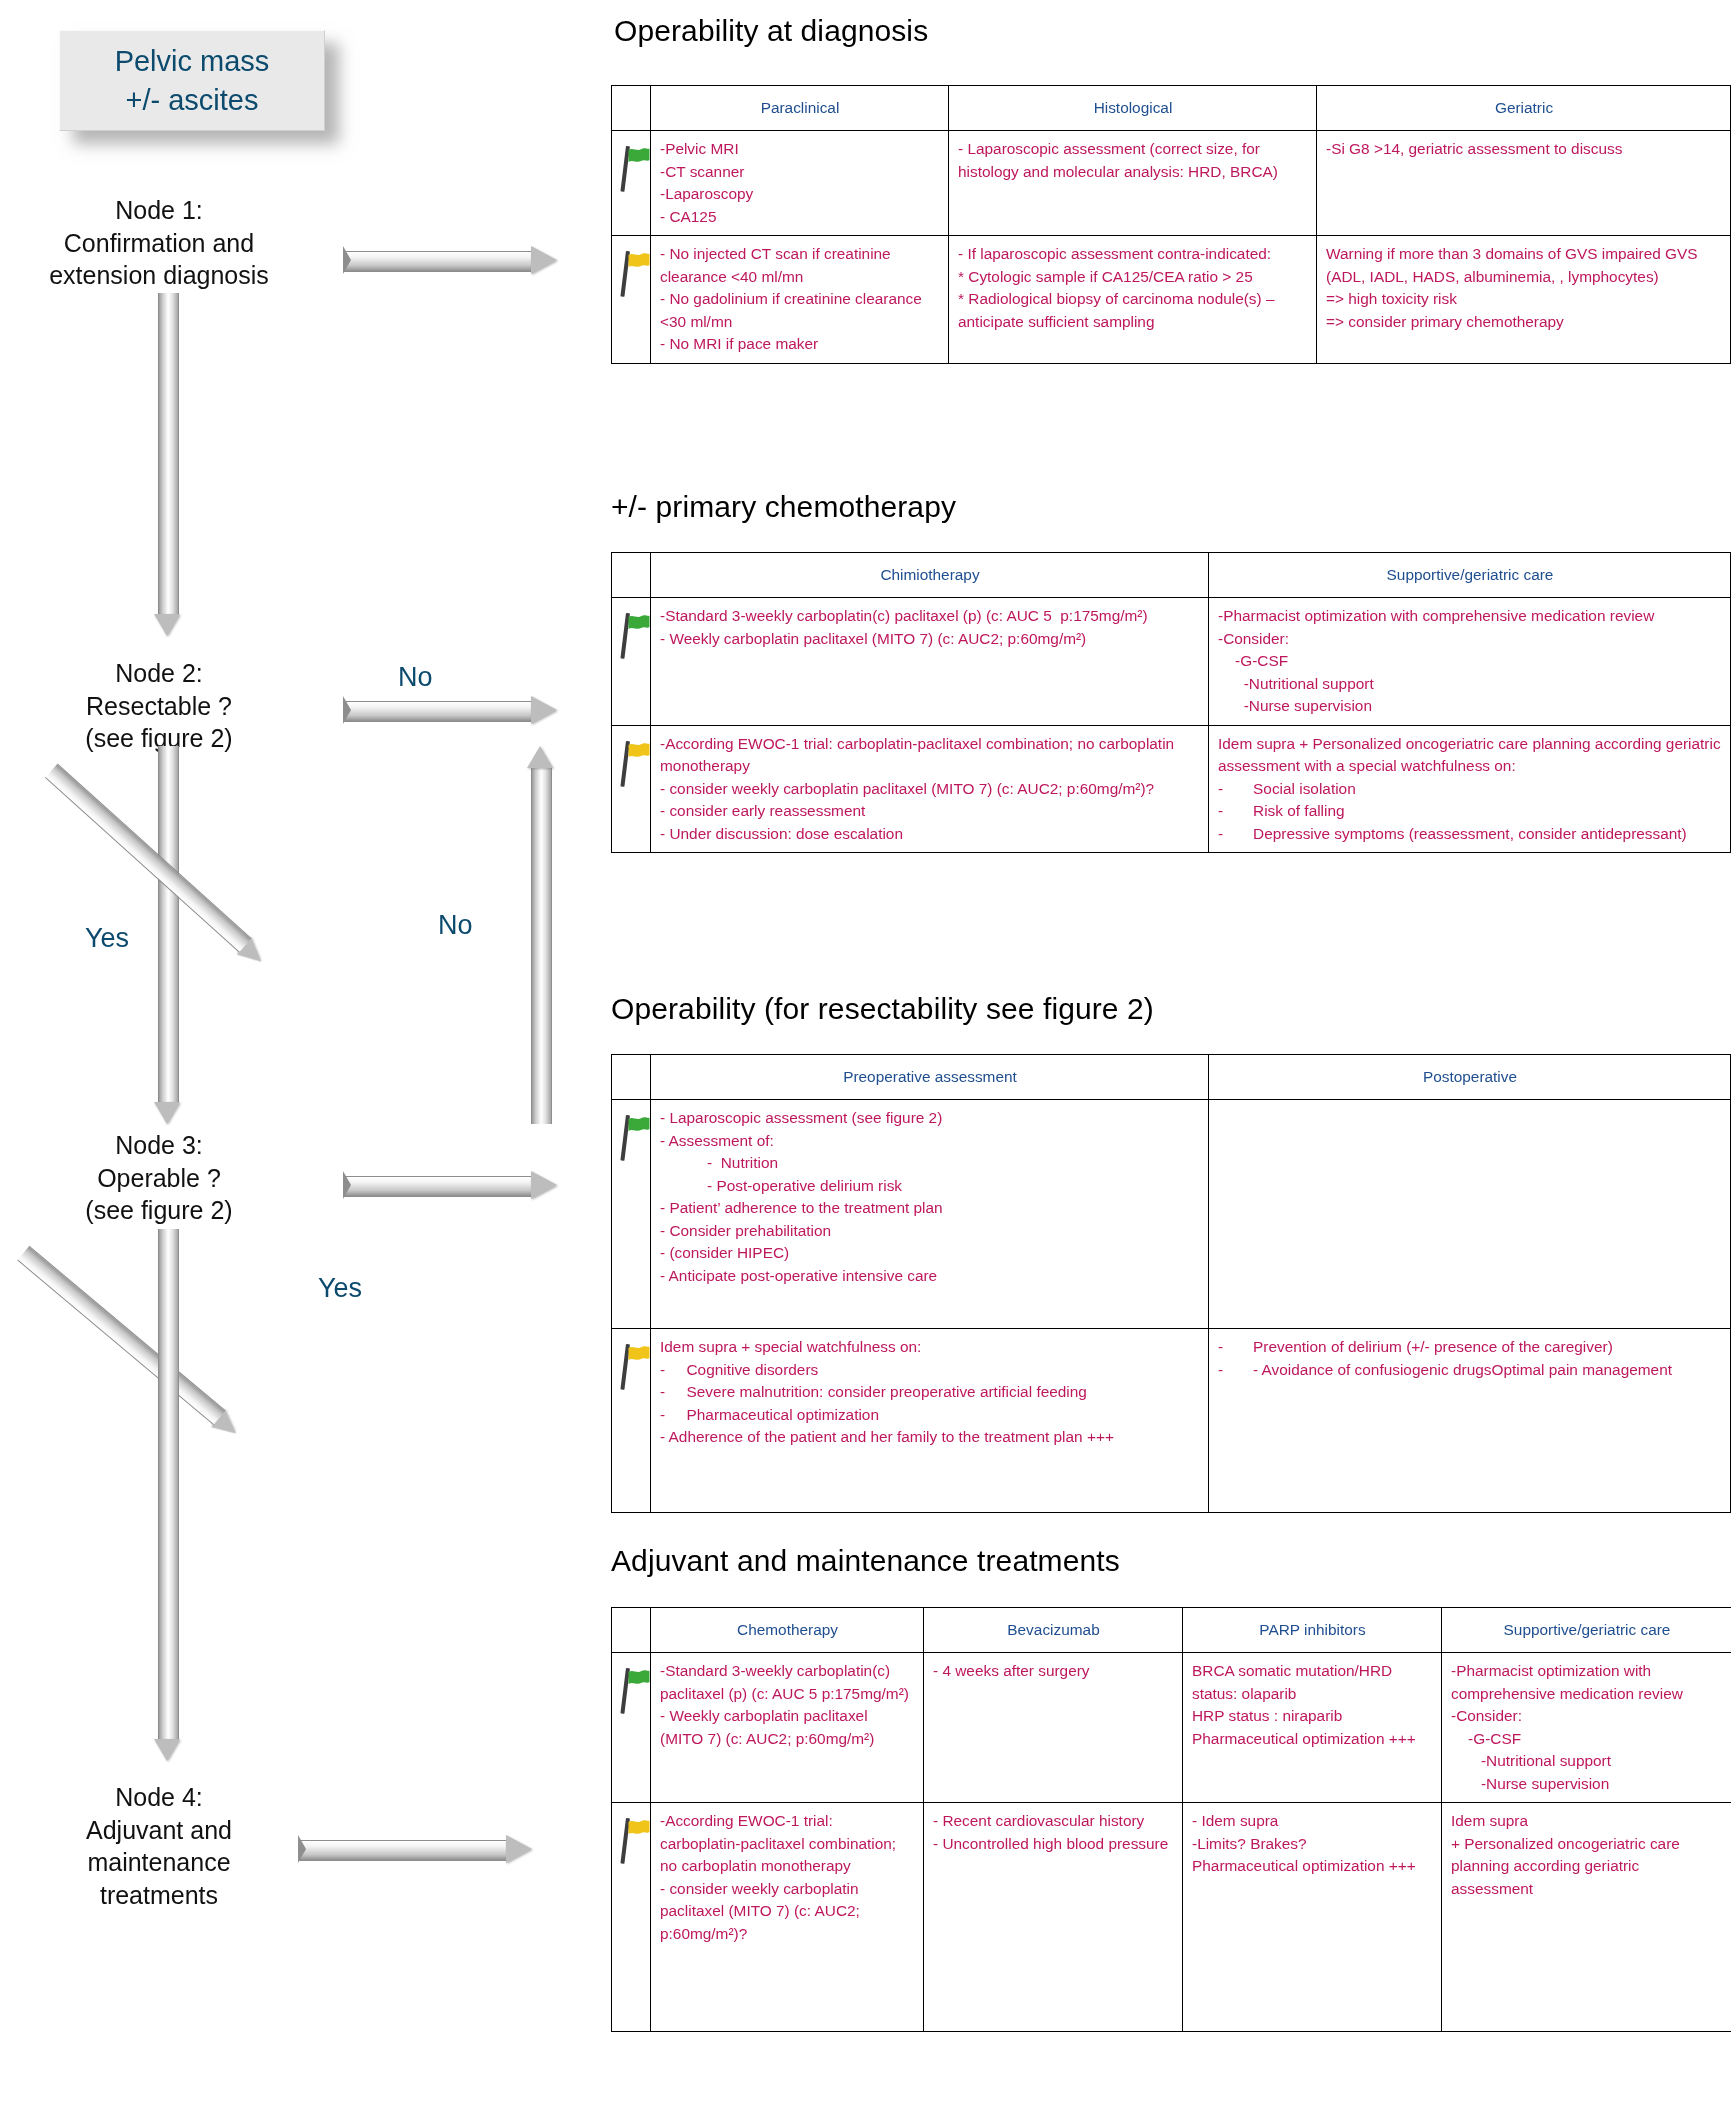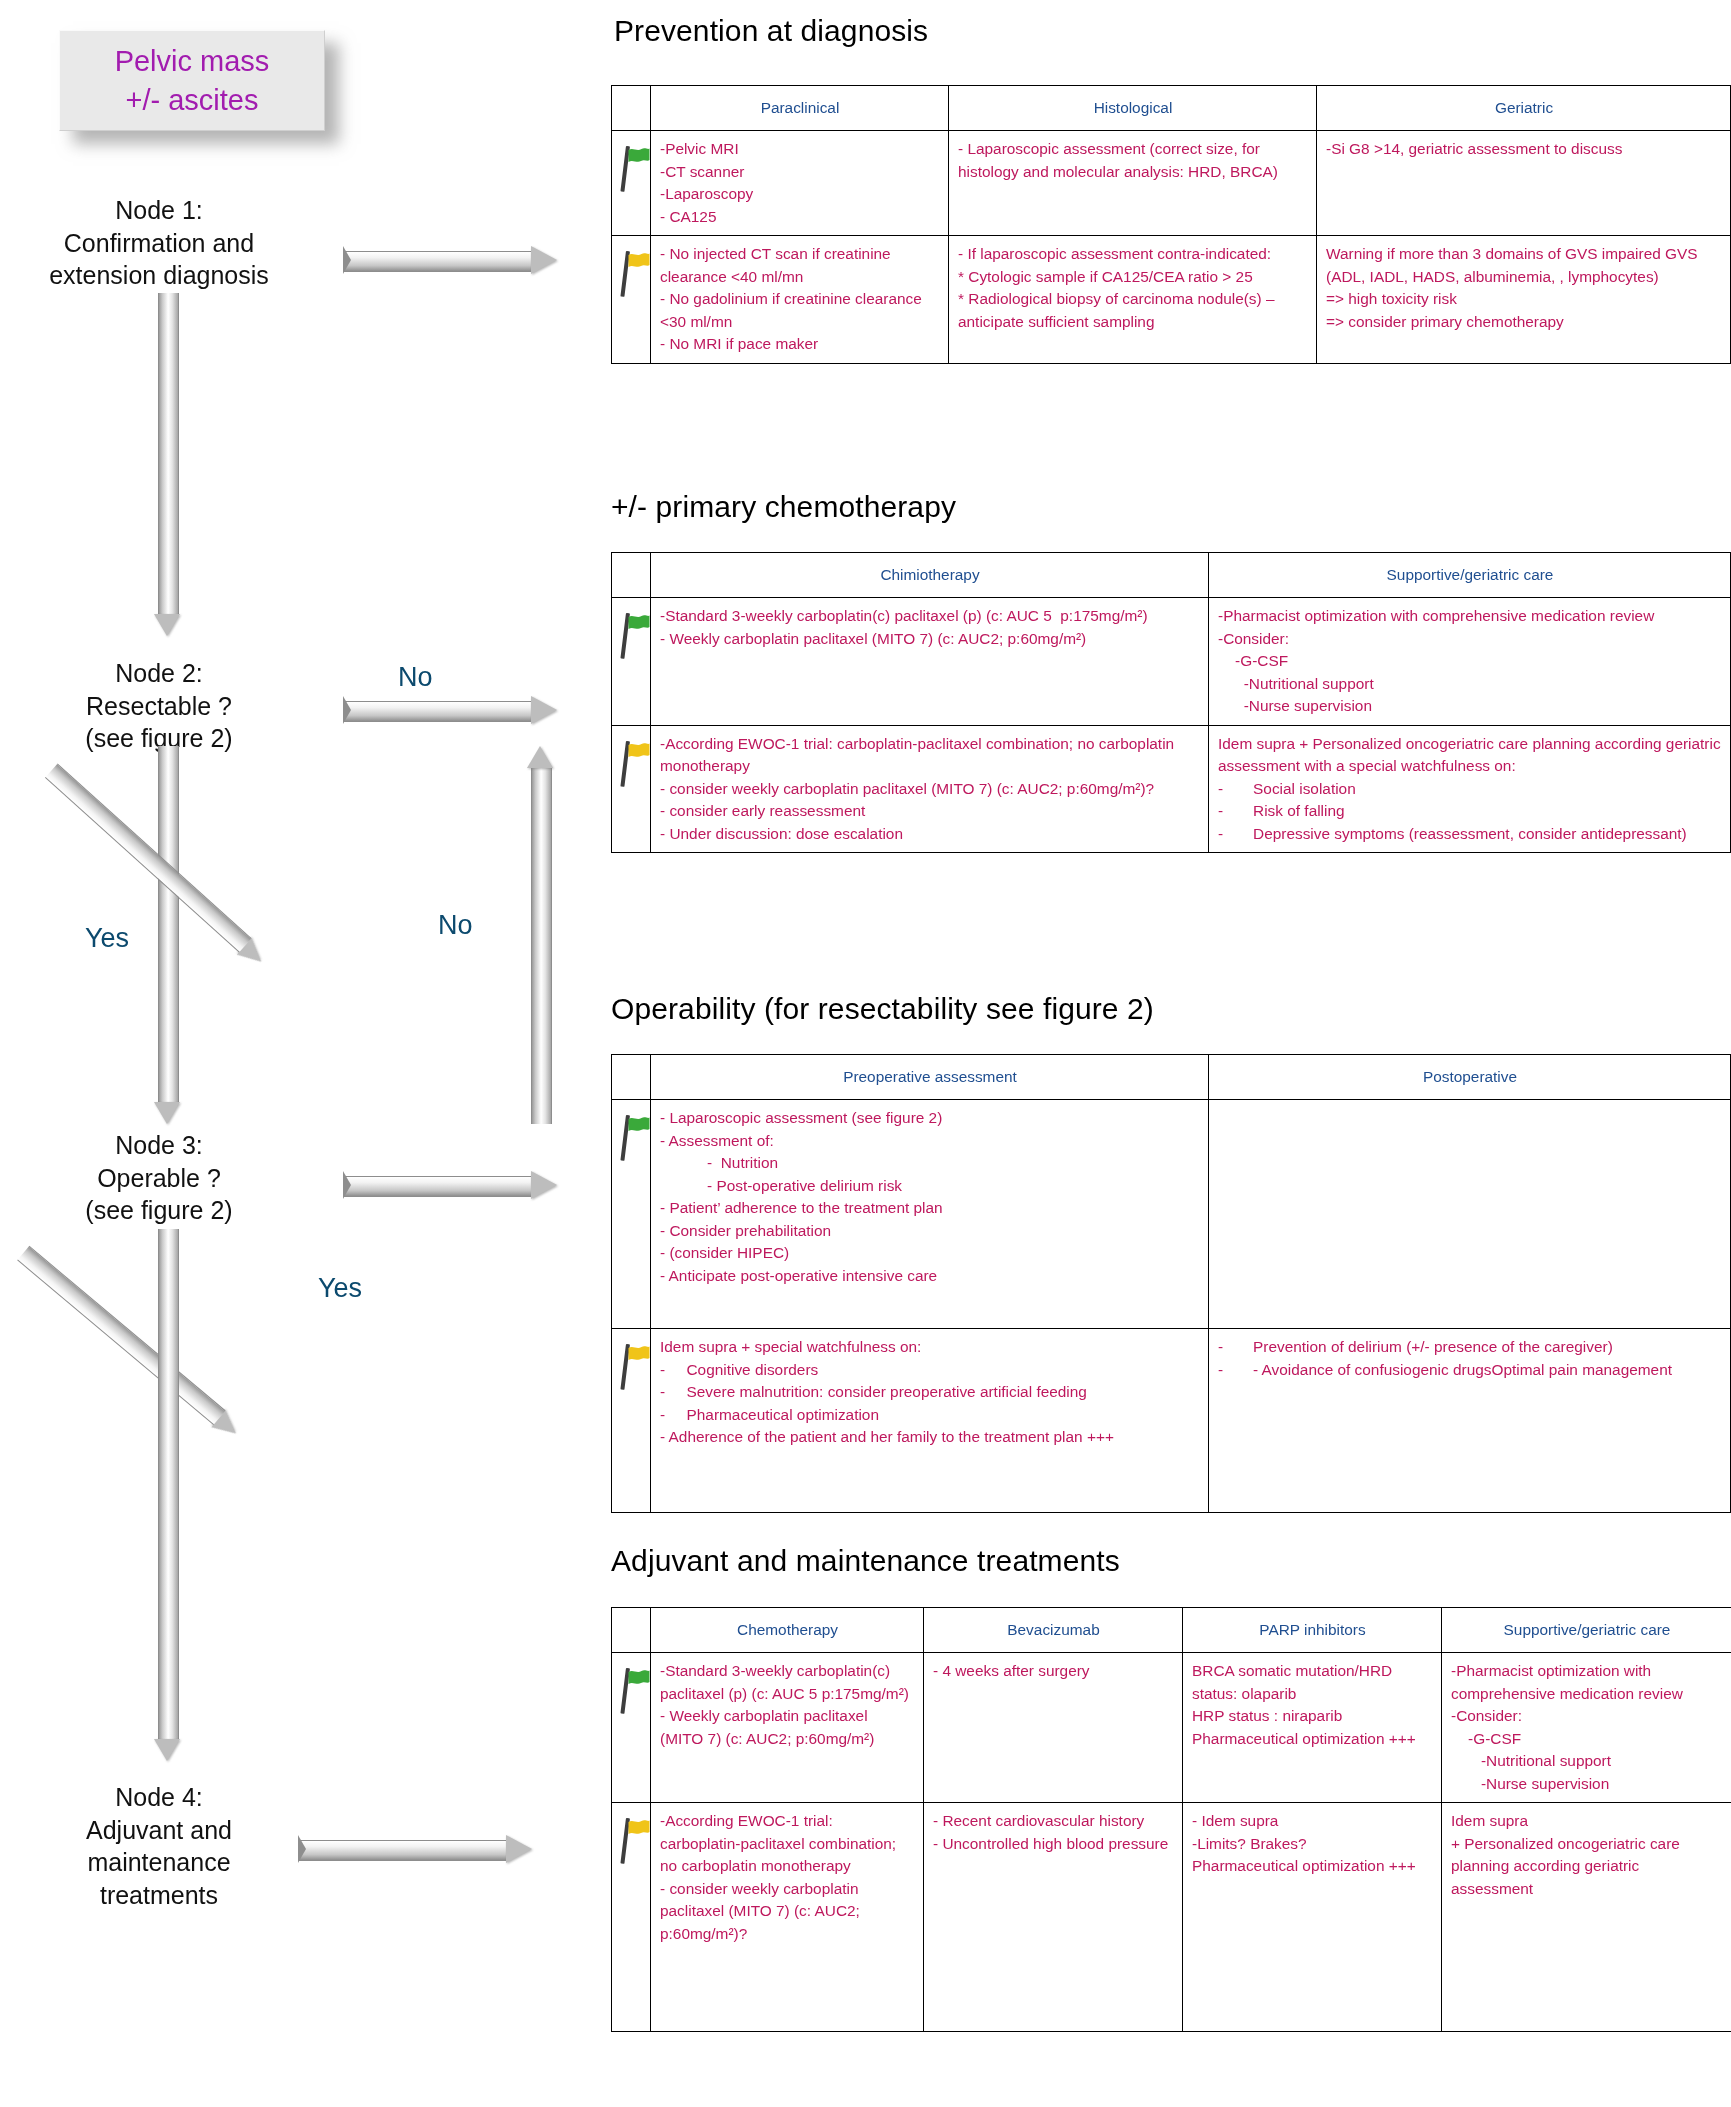--- a/index.html
+++ b/index.html
@@ -15,21 +15,21 @@
   #flow{position:absolute;left:0;top:0;width:597px;height:2108px;}
 
   .startbox{
     position:absolute;
     left:59px;top:30px;width:264px;height:99px;
     background:#e9e9e9;
     border:1.5px solid #cfcfcf;
     border-top-color:#fafafa;border-left-color:#fafafa;
     box-shadow:14px 13px 15px rgba(120,120,120,.55);
     display:flex;flex-direction:column;align-items:center;justify-content:center;
-    font-size:29px;line-height:1.32;color:#a21caf;
+    font-size:29px;line-height:1.32;color:#0c4a6e;
   }
   .nodelabel{
     position:absolute;
     text-align:center;
     font-size:25px;
     line-height:1.30;
     color:#111;
     width:308px;
   }
   
@@ -200,21 +200,21 @@
 treatments</div>
   <div class="h-arrow" style="left:298px;top:1835px;width:234px;">
     <div class="shaft"></div>
     <div class="tail"></div>
     <div class="head"></div>
   </div>
 </div>
 
 <div id="content">
 
-  <h2 class="sect-title" style="position:absolute;left:10px;top:14px;">Prevention at diagnosis</h2>
+  <h2 class="sect-title" style="position:absolute;left:10px;top:14px;">Operability at diagnosis</h2>
   <table class="grid" style="position:absolute;left:7px;top:85px;width:1119px;">
     <colgroup>
         <col style="width:39px">
         <col style="width:298px">
         <col style="width:368px">
         <col style="width:414px">
       </colgroup>
     <thead>
       <tr>
         <th></th>

